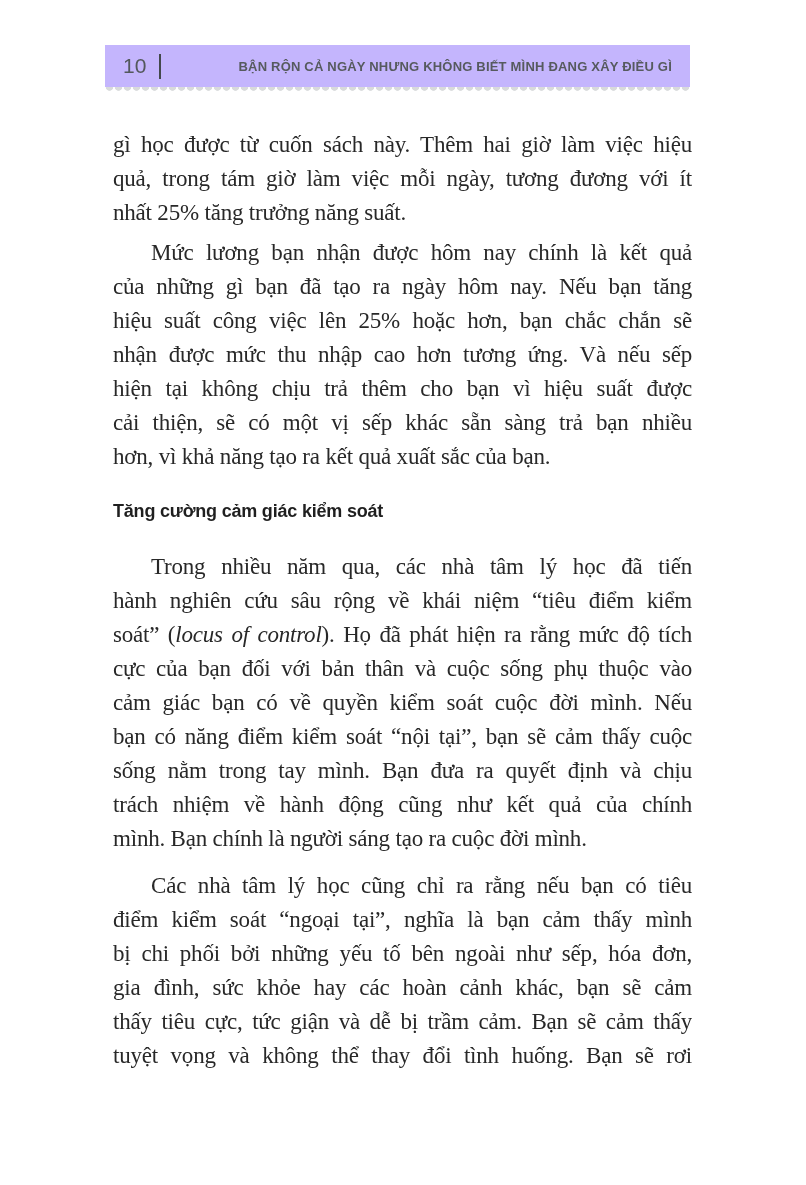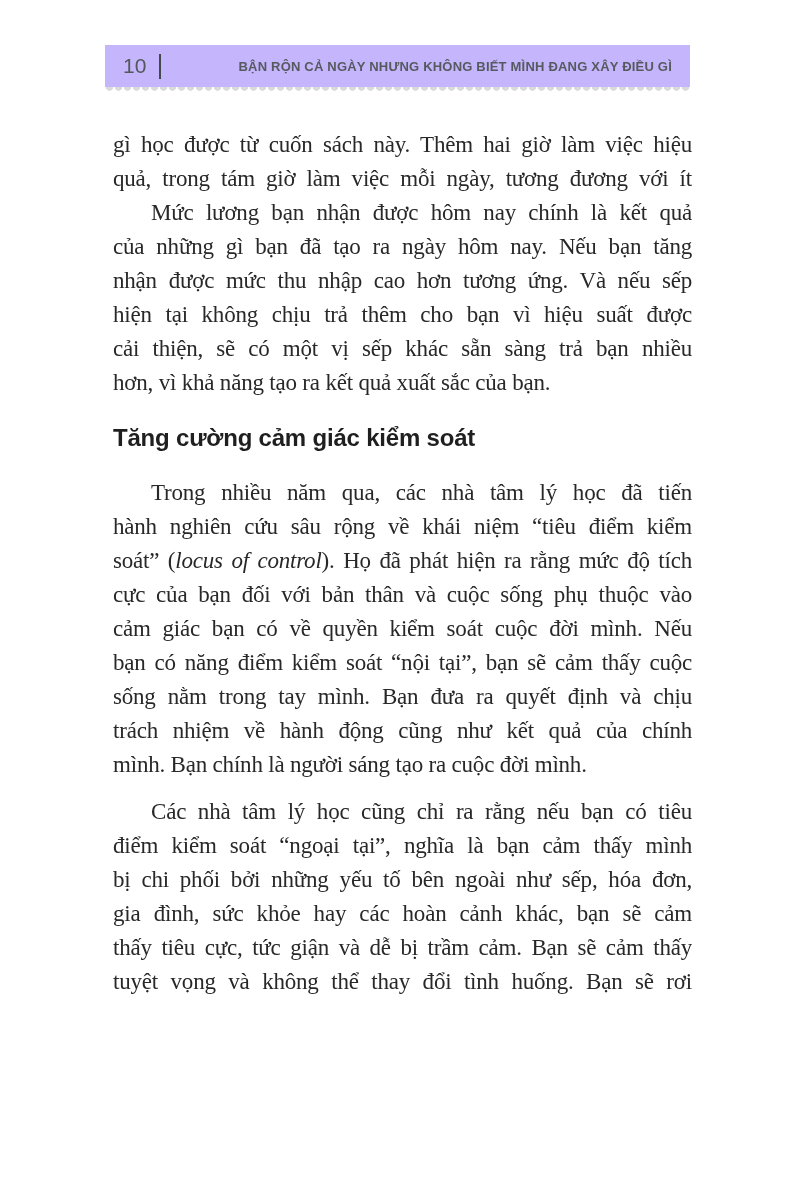--- a/index.html
+++ b/index.html
@@ -32,49 +32,51 @@
     color:#282828; font-size:23px; letter-spacing:-0.2px;
   }
   .para { margin:0; }
   .line {
     display:block; text-align:justify; text-align-last:justify;
     line-height:33.5px; height:34px; overflow:hidden;
   }
   .line.last   { text-align-last:left; }
   .line.indent { text-indent:38px; }
   .it { font-style:italic; }
-  #p2 { margin-top:0; }
+  #p2 { margin-top:6px; }
   #p4 { margin-top:13px; }
   .heading {
     font-family:"Liberation Sans","DejaVu Sans",sans-serif;
-    font-weight:bold; font-size:24px; line-height:33px; color:#1f1f1f;
+    font-weight:bold; font-size:18px; line-height:33px; color:#1f1f1f;
     margin:21px 0 22px 0;
   }
 </style>
 </head>
 <body>
 
 <div>
 
   <header class="runhead">
     <span class="pagenum">10</span>
     <span class="sep"></span>
     <span class="runtitle">BẬN RỘN CẢ NGÀY NHƯNG KHÔNG BIẾT MÌNH ĐANG XÂY ĐIỀU GÌ</span>
   </header>
 
   <main class="content">
 
     <p class="para" id="p1">
       <span class="line">gì học được từ cuốn sách này. Thêm hai giờ làm việc hiệu</span>
       <span class="line">quả, trong tám giờ làm việc mỗi ngày, tương đương với ít</span>
+      <span class="line last">nhất 25% tăng trưởng năng suất.</span>
     </p>
 
     <p class="para" id="p2">
       <span class="line indent">Mức lương bạn nhận được hôm nay chính là kết quả</span>
       <span class="line">của những gì bạn đã tạo ra ngày hôm nay. Nếu bạn tăng</span>
+      <span class="line">hiệu suất công việc lên 25% hoặc hơn, bạn chắc chắn sẽ</span>
       <span class="line">nhận được mức thu nhập cao hơn tương ứng. Và nếu sếp</span>
       <span class="line">hiện tại không chịu trả thêm cho bạn vì hiệu suất được</span>
       <span class="line">cải thiện, sẽ có một vị sếp khác sẵn sàng trả bạn nhiều</span>
       <span class="line last">hơn, vì khả năng tạo ra kết quả xuất sắc của bạn.</span>
     </p>
 
     <h2 class="heading">Tăng cường cảm giác kiểm soát</h2>
 
     <p class="para" id="p3">
       <span class="line indent">Trong nhiều năm qua, các nhà tâm lý học đã tiến</span>

